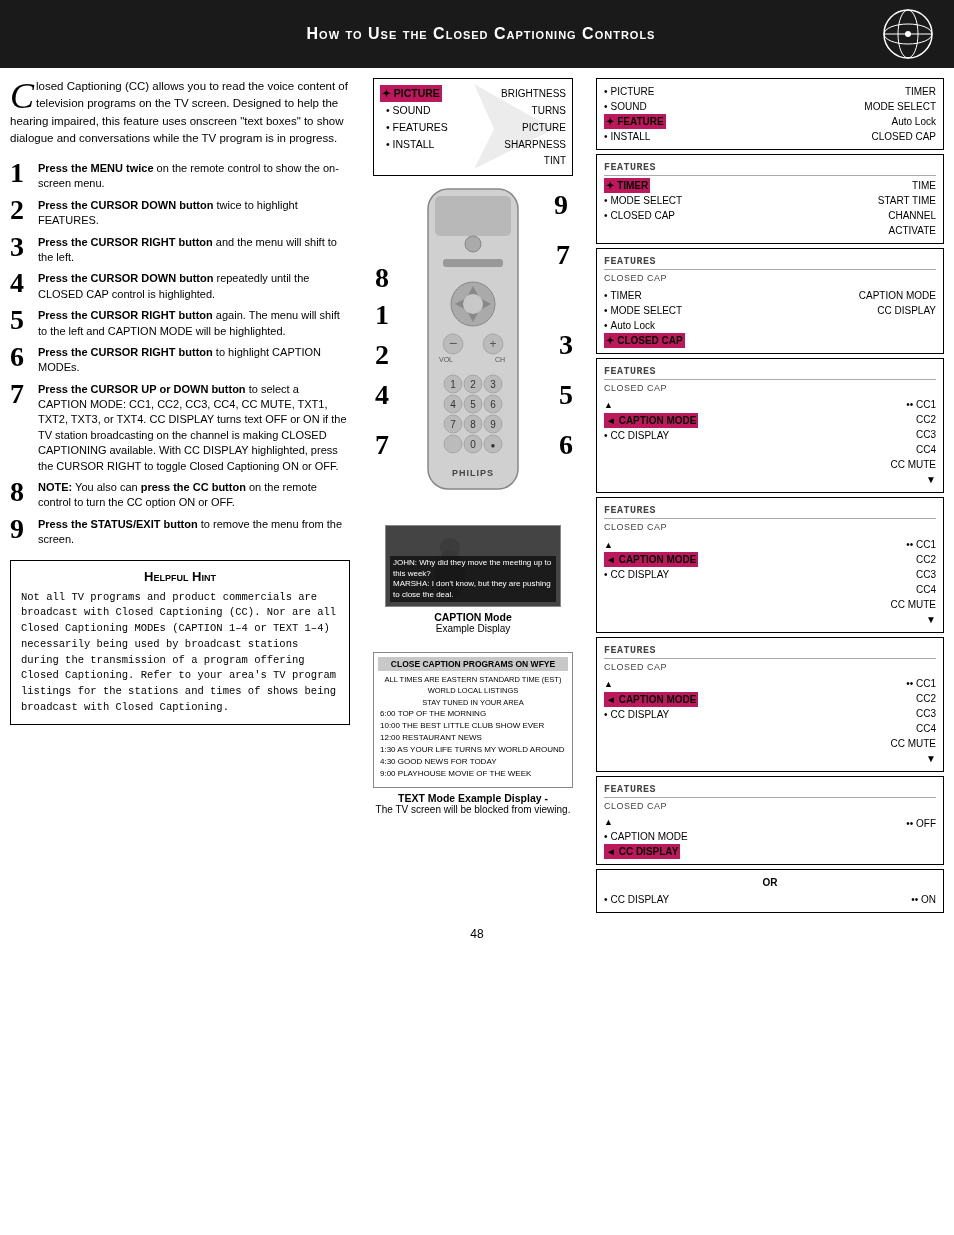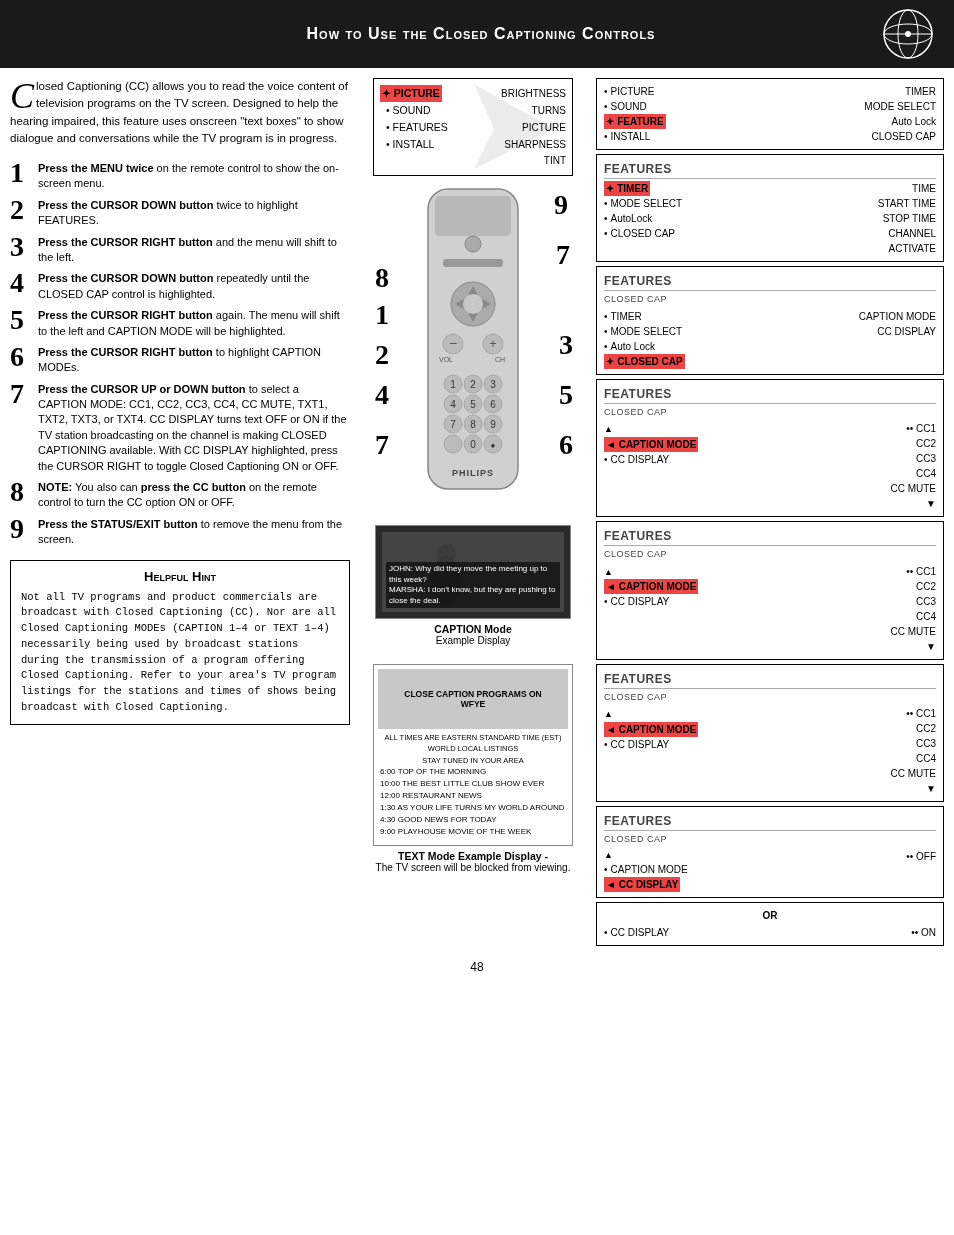--- a/index.html
+++ b/index.html
@@ -121,23 +121,23 @@
     .menu-diagram {
       border: 1.5px solid #000;
       width: 200px;
       padding: 6px;
       font-size: 10.5px;
       line-height: 1.6;
     }
 
     .caption-example {
       border: 1.5px solid #888;
-      width: 196px;
+      width: 176px;
       background: #2a2a2a;
-      padding: 6px;
+      padding: 0;
     }
     .caption-scene {
       background: #444;
       height: 80px;
       display: flex;
       align-items: flex-end;
       padding: 4px;
     }
     .caption-scene-text {
       color: #fff;
@@ -165,21 +165,21 @@
       width: 200px;
       background: #fff;
       padding: 4px;
       margin-top: 4px;
     }
     .text-mode-header {
       background: #c8c8c8;
       font-size: 8.5px;
       font-weight: bold;
       text-align: center;
-      padding: 20px;
+      padding: 2px;
     }
     .text-mode-content {
       font-size: 8px;
       line-height: 1.5;
       padding: 3px 2px;
       color: #000;
     }
     .text-mode-label {
       font-size: 10.5px;
       font-weight: bold;
@@ -200,43 +200,44 @@
     }
 
     
     .menu-box {
       border: 1.5px solid #000;
       padding: 5px 7px;
       font-size: 10px;
       line-height: 1.5;
     }
     .menu-box-title {
-      font-size: 12px;
+      font-size: 10px;
       font-weight: bold;
       letter-spacing: 0.5px;
       color: #444;
       border-bottom: 0.5px solid #aaa;
       margin-bottom: 2px;
+      font-family: Liberation Mono, monospace;
     }
     .menu-box-subtitle {
       font-size: 9px;
       color: #444;
       letter-spacing: 0.5px;
     }
     .mbox-row {
       display: flex;
       justify-content: space-between;
       align-items: baseline;
     }
     .mbox-right {
       text-align: right;
       font-size: 10px;
     }
     .mbox-highlight {
-      background: #ef4444;
+      background: #be185d;
       font-weight: bold;
       padding: 0 2px;
       display: inline-block;
     }
     .mbox-item { padding-left: 6px; }
     .bullet::before { content: '•'; margin-right: 3px; }
 
     
     .page-number {
       text-align: center;
@@ -522,24 +523,20 @@
       <div class="menu-box-title">FEATURES</div>
       <div class="mbox-row">
         <div><span class="mbox-highlight">✦ TIMER</span></div>
         <div>TIME</div>
       </div>
       <div class="mbox-row">
         <div><span class="bullet"></span>MODE SELECT</div>
         <div>START TIME</div>
       </div>
       <div class="mbox-row">
-        <div><span class="bullet"></span>AutoLock</div>
-        <div>STOP TIME</div>
-      </div>
-      <div class="mbox-row">
         <div><span class="bullet"></span>CLOSED CAP</div>
         <div>CHANNEL</div>
       </div>
       <div class="mbox-row">
         <div></div>
         <div>ACTIVATE</div>
       </div>
     </div>
 
     <div class="menu-box">

